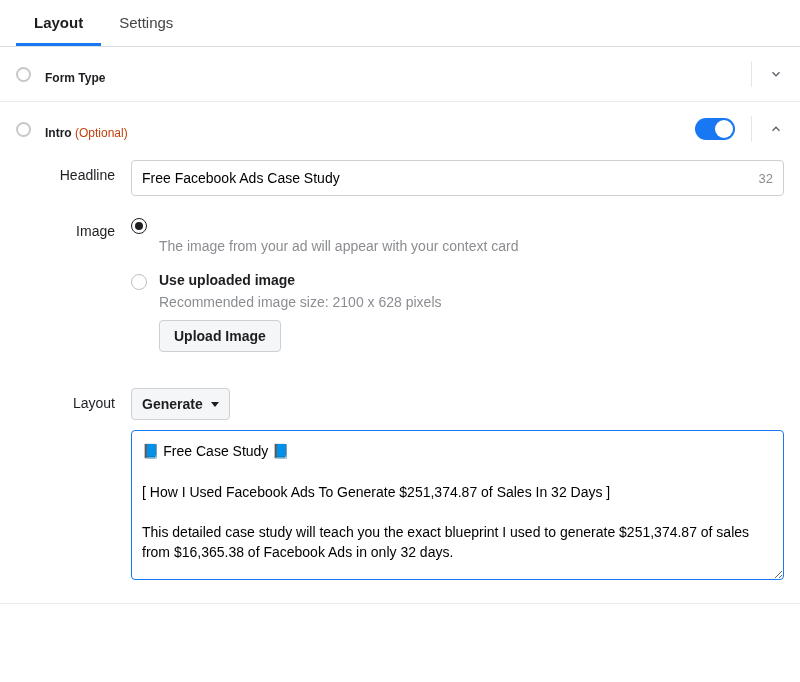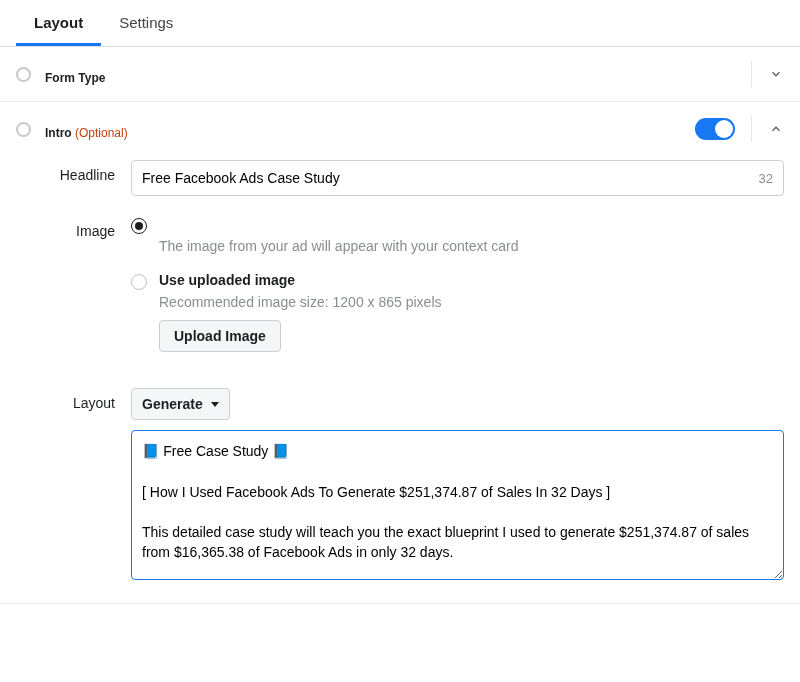--- a/index.html
+++ b/index.html
@@ -272,21 +272,21 @@
           <div class="radio-dot">
               <div class="inner"></div>
             </div>
         </div>
         <div class="radio-sub">The image from your ad will appear with your context card</div>
 
         <div class="radio-option">
           <div class="radio-dot unchecked"></div>
           <div class="radio-label">Use uploaded image</div>
         </div>
-        <div class="radio-sub" style="margin-bottom:0">Recommended image size: 1200 x 865 pixels</div>
+        <div class="radio-sub" style="margin-bottom:0">Recommended image size: 2100 x 628 pixels</div>
         <button class="upload-btn">Upload Image</button>
       </div>
     </div>
 
     <div class="form-row" style="margin-top:36px;margin-bottom:0">
       <div class="form-label">Layout</div>
       <div class="form-control">
         <div class="dropdown">
           <span>Generate</span>
           <span class="caret"></span>

